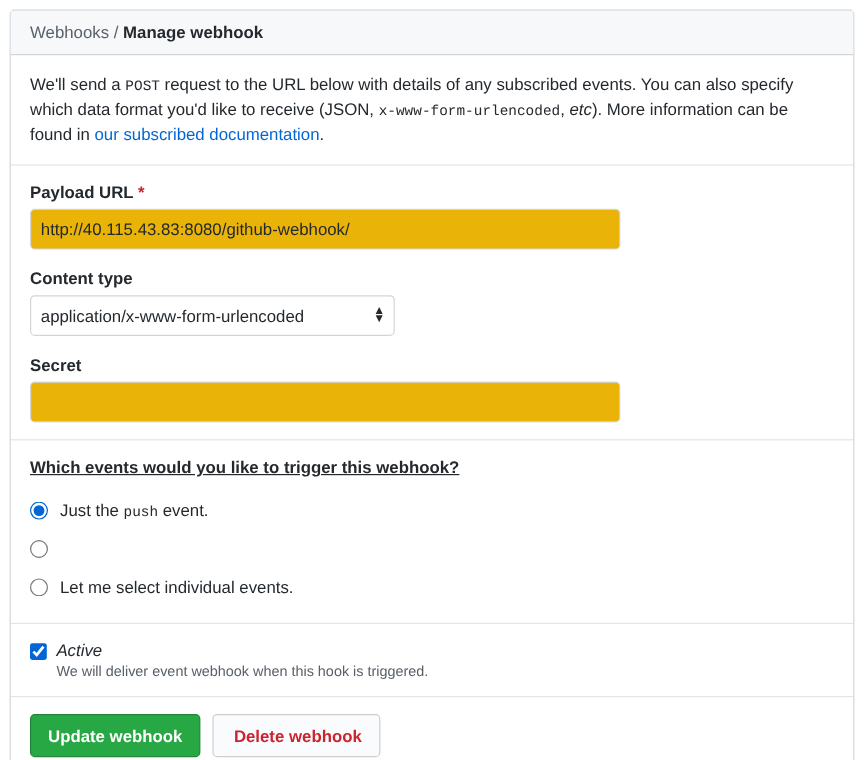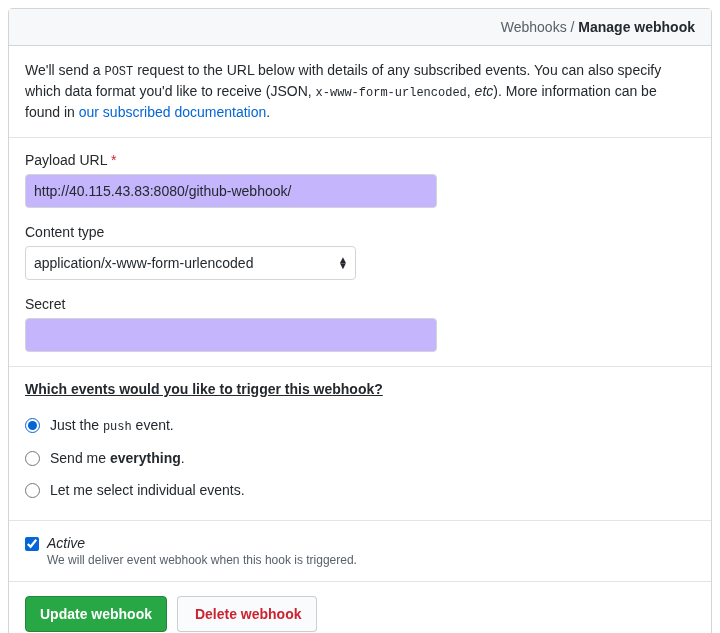--- a/index.html
+++ b/index.html
@@ -13,58 +13,57 @@
     .panel {
       border: 1px solid #d1d5da;
       border-radius: 4px;
       width: 704px;
     }
     .panel-header {
       background: #f6f8fa;
       border-bottom: 1px solid #d1d5da;
       padding: 10px 16px;
       font-size: 14px;
-      text-align: right;
     }
     .panel-header .crumb { color: #586069; }
     .panel-header .current { color: #24292e; font-weight: 600; }
     .section {
       padding: 14px 16px;
       border-bottom: 1px solid #e1e4e8;
     }
     .section:last-child { border-bottom: none; }
     .intro { line-height: 1.5; }
     .intro code, .radio-label code {
       font-family: SFMono-Regular, Consolas, "Liberation Mono", Menlo, monospace;
       font-size: 12px;
     }
     a { color: #0366d6; text-decoration: none; }
     .form-group { margin-bottom: 16px; }
     .form-group:last-child { margin-bottom: 0; }
     .form-label {
       display: block;
-      font-weight: 400;
+      font-weight: 700;
       margin-bottom: 6px;
     }
     .required { color: #cb2431; }
     .text-input, .select-input {
-      width: 412px;
+      width: 492px;
       max-width: 100%;
       padding: 6px 8px;
       font-size: 14px;
       line-height: 20px;
       border: 1px solid #d1d5da;
       border-radius: 4px;
-      background: #c4b5fd;
+      background: #eab308;
       color: #24292e;
     }
     .select-wrap {
       position: relative;
       display: inline-block;
-      width: 331px;
+      width: 304px;
     }
     .select-input {
       width: 100%;
       appearance: none;
       -webkit-appearance: none;
       padding-right: 28px;
       background: #fff;
     }
     .select-caret {
       position: absolute;
@@ -168,23 +167,20 @@
 
     <label class="radio-row">
       <input type="radio" name="ev" checked="" style="">
       <span class="radio-label">
         <span>Just the </span><code>push</code><span> event.</span>
       </span>
     </label>
 
     <label class="radio-row">
       <input type="radio" name="ev" style="">
-      <span class="radio-label">
-        <span>Send me </span><strong>everything</strong><span>.</span>
-      </span>
     </label>
 
     <label class="radio-row">
       <input type="radio" name="ev" style="">
       <span class="radio-label">Let me select individual events.</span>
     </label>
   </div>
 
   <div class="section">
     <label class="active-row">

